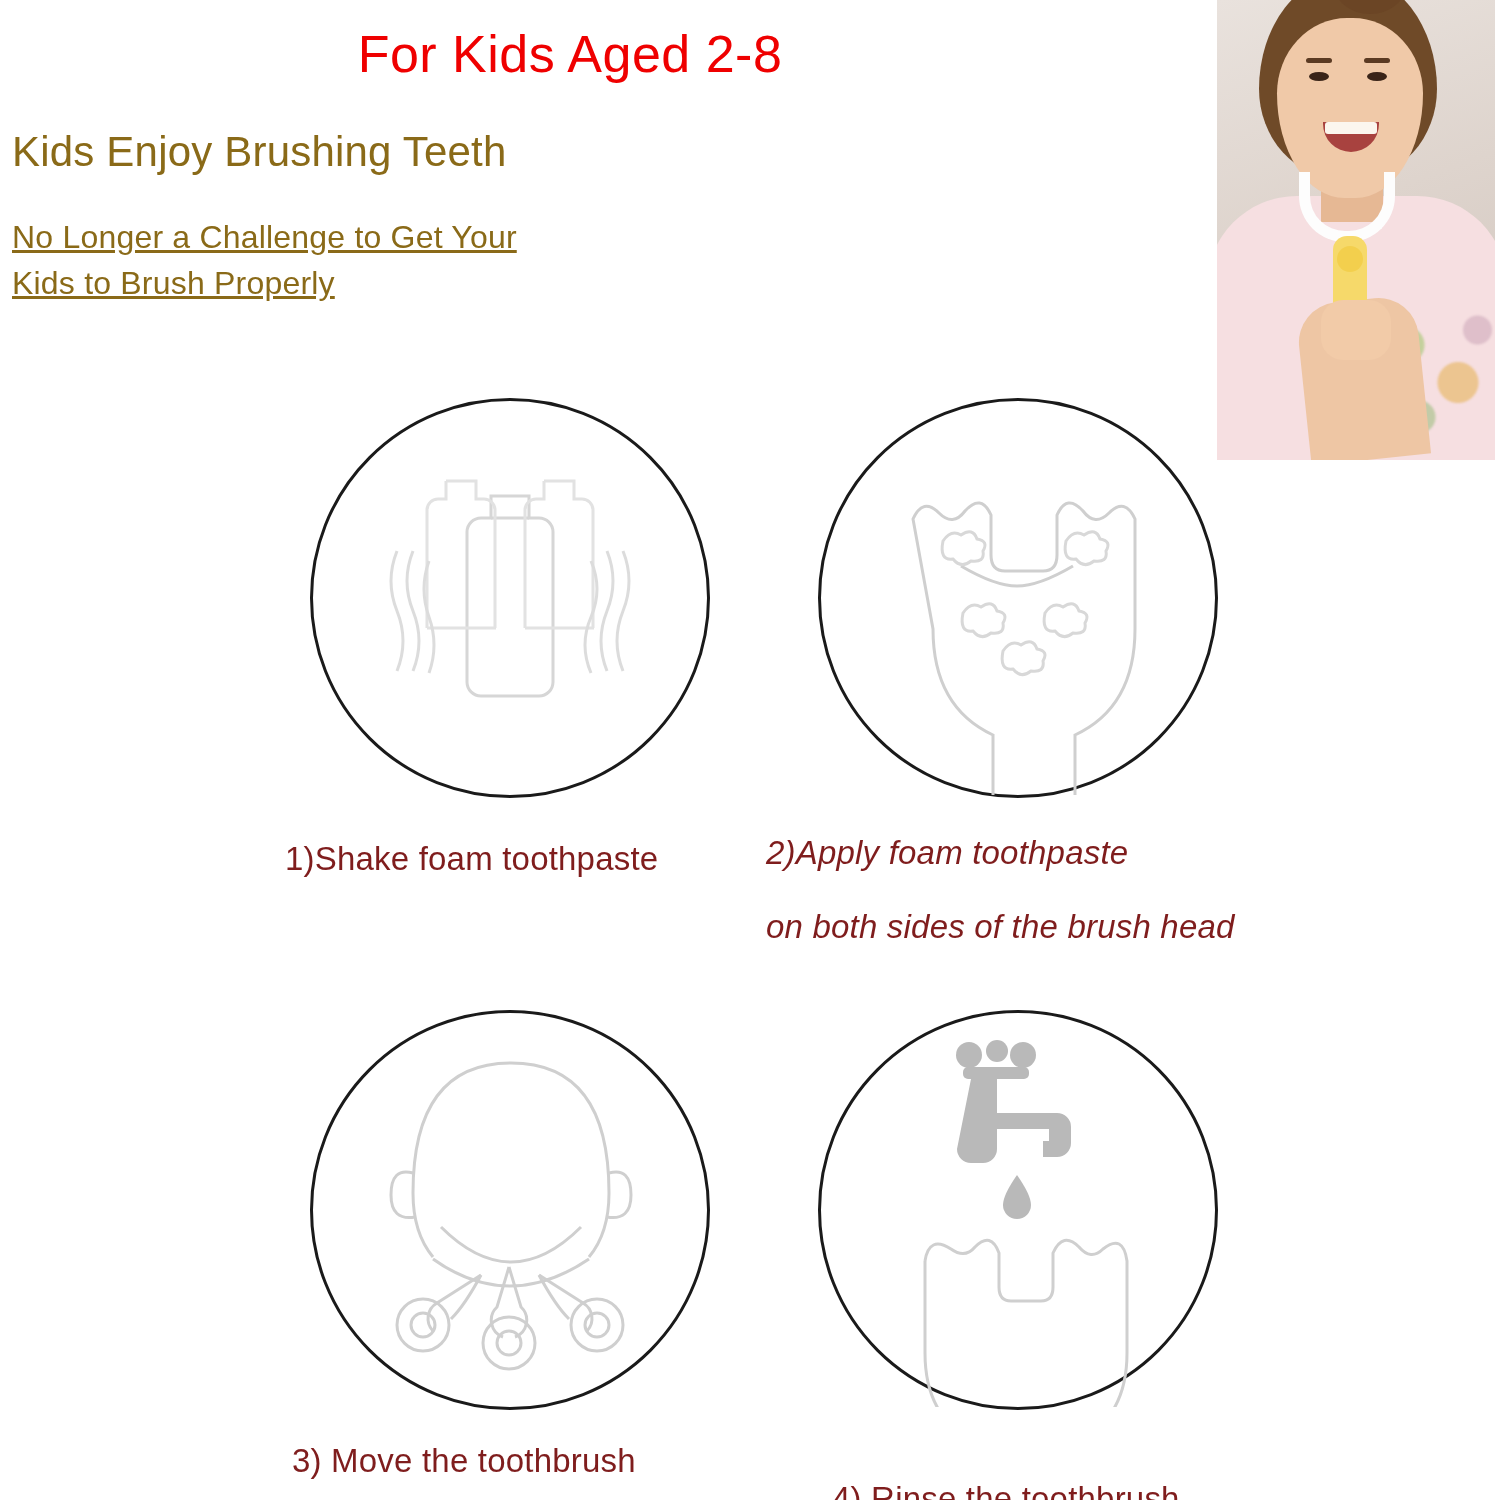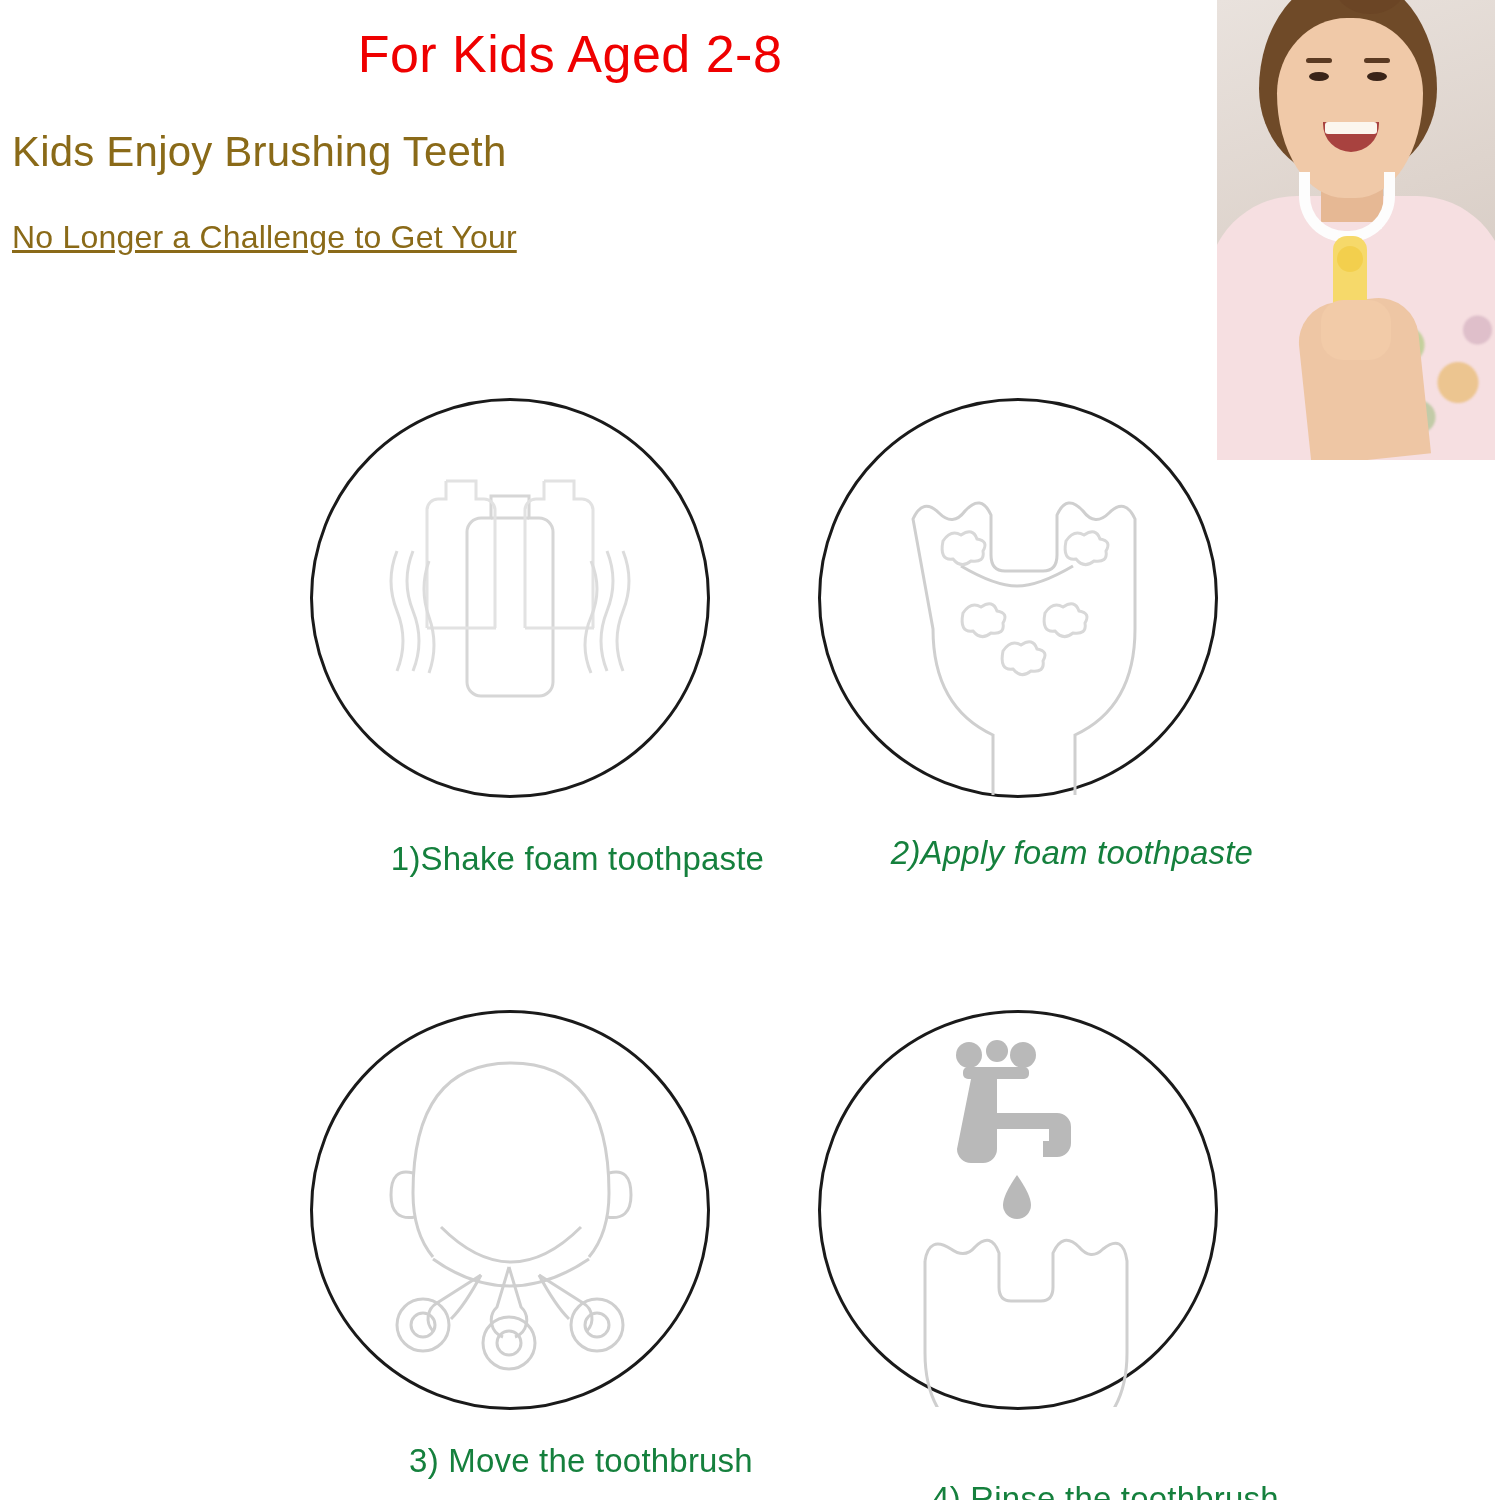--- a/index.html
+++ b/index.html
@@ -215,34 +215,34 @@
     height: 400px;
     border: 3px solid #1a1a1a;
     border-radius: 50%;
     position: relative;
     box-sizing: border-box;
     background: #fff;
   }
   .caption {
     font-size: 33px;
     line-height: 1.5;
-    color: #15803d;
+    color: #7f1d1d;
     letter-spacing: 0.2px;
-    text-align: center;
   }
 
   svg { display: block; }
 </style>
 </head>
 <body>
 
 <div class="headline">For Kids Aged 2-8</div>
 <div class="subhead">Kids Enjoy Brushing Teeth</div>
 <div class="tagline">
   <div>No Longer a Challenge to  Get Your</div>
+  <div>Kids to Brush Properly</div>
 </div>
 
 <div class="photo">
   <div class="bg-wall"></div>
   <div class="shirt"></div>
   <div class="shirt-print"></div>
   <div class="neck"></div>
   <div class="hair"></div>
   <div class="hair-bun"></div>
   <div class="face"></div>
@@ -301,20 +301,21 @@
         <path d="M122 140 q8 -12 18 -6 q12 -8 16 4 q12 2 6 12 q2 12 -12 10 q-10 8 -18 -2 q-14 2 -10 -18 z"></path>
         <path d="M245 140 q8 -12 18 -6 q12 -8 16 4 q12 2 6 12 q2 12 -12 10 q-10 8 -18 -2 q-14 2 -10 -18 z"></path>
         <path d="M142 212 q8 -12 18 -6 q12 -8 16 4 q12 2 6 12 q2 12 -12 10 q-10 8 -18 -2 q-14 2 -10 -18 z"></path>
         <path d="M224 212 q8 -12 18 -6 q12 -8 16 4 q12 2 6 12 q2 12 -12 10 q-10 8 -18 -2 q-14 2 -10 -18 z"></path>
         <path d="M182 250 q8 -12 18 -6 q12 -8 16 4 q12 2 6 12 q2 12 -12 10 q-10 8 -18 -2 q-14 2 -10 -18 z"></path>
       </g>
     </svg>
   </div>
   <div class="caption" style="margin-top:30px; margin-left:-52px;font-style:italic;">
     <div>2)Apply foam toothpaste</div>
+    <div style="margin-top:24px;">on both sides of the brush head</div>
   </div>
 </div>
 
 <div class="step" style="left:310px; top:1010px;">
   <div class="circle">
     <svg width="394" height="394" viewBox="0 0 394 394">
       <g fill="none" stroke="#cfcfcf" stroke-width="3">
 
         <path d="M100 180 q0 -130 98 -130 q98 0 98 130 q0 40 -20 64"></path>
         <path d="M100 180 q0 40 20 64"></path>

